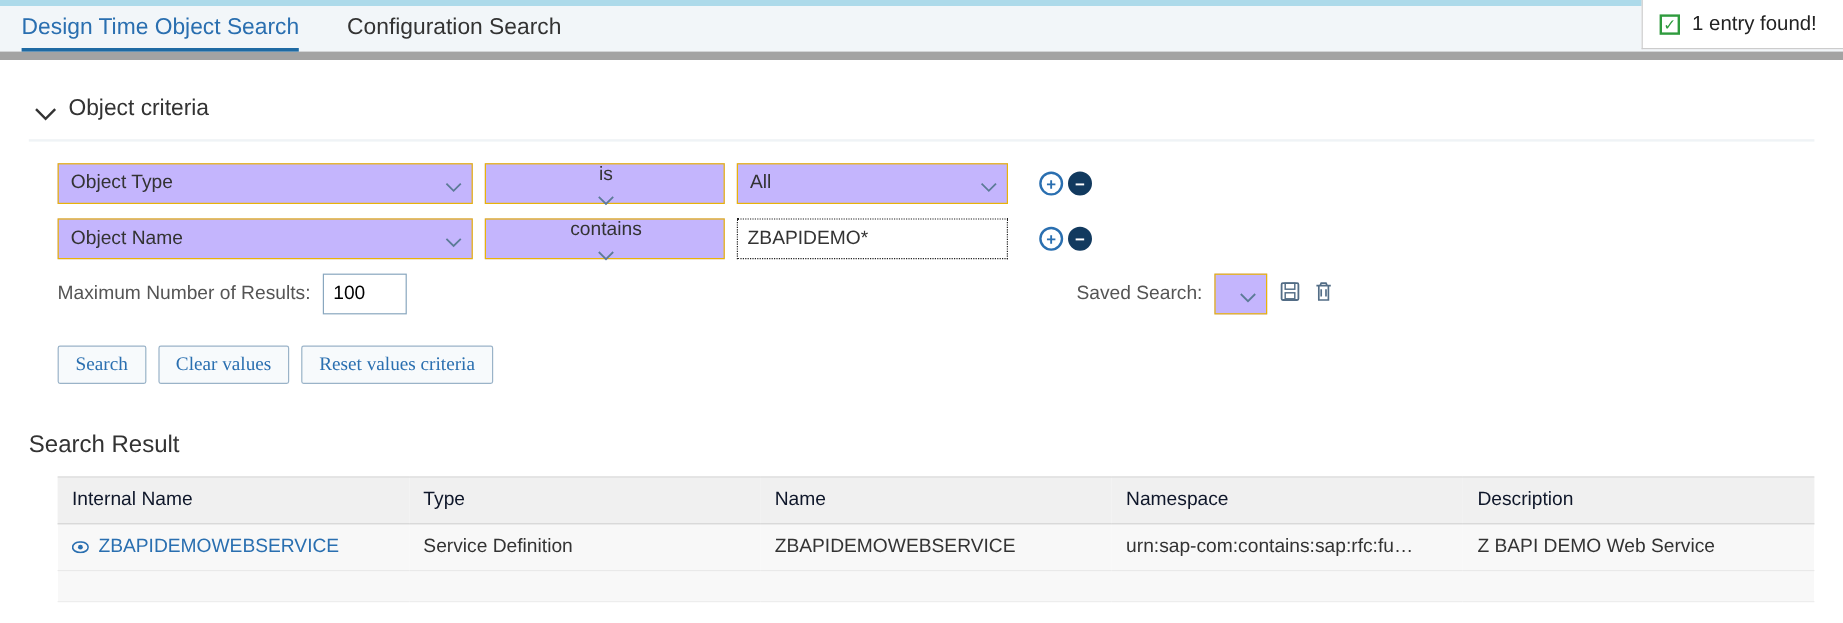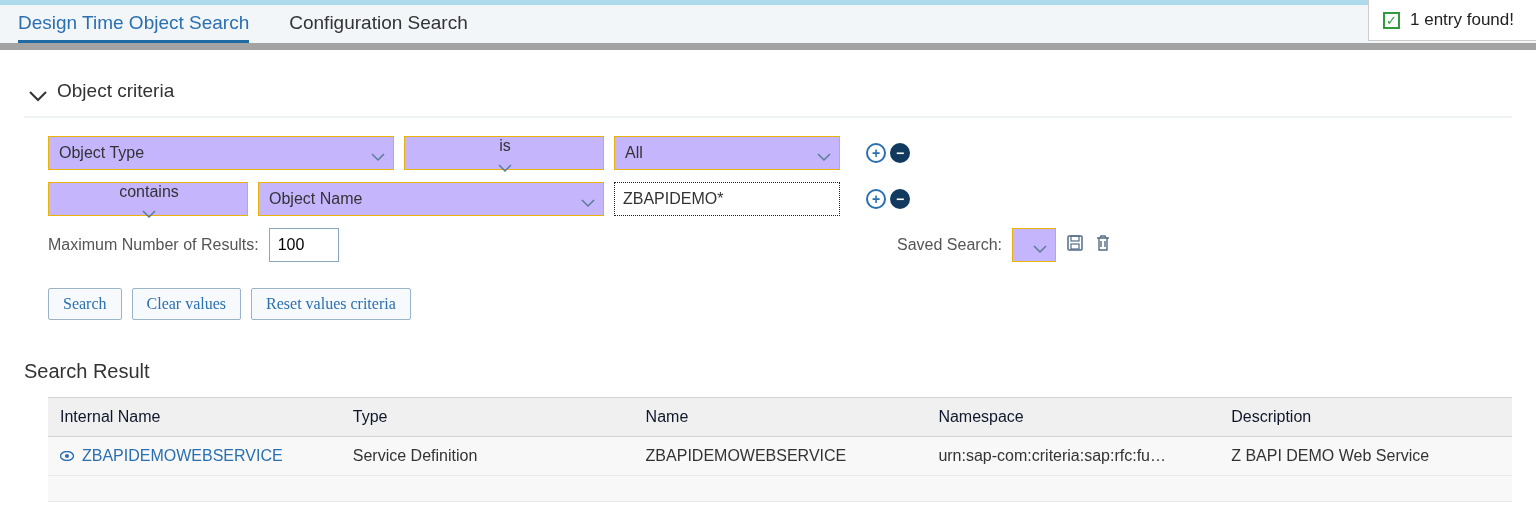--- a/index.html
+++ b/index.html
@@ -274,28 +274,28 @@
               <path d="M1 2 L7 8 L13 2" fill="none" stroke="#5c7b97" stroke-width="1.5"></path>
             </svg></span>
       </div>
       <div class="addrem">
         <span class="circle-btn plus-icon">+</span>
         <span class="circle-btn minus-icon">−</span>
       </div>
     </div>
 
     <div class="crit-row">
+      <div class="dd w-field">
+        <span>Object Name</span>
+        <span class="dd-chev"><svg viewBox="0 0 14 10">
+              <path d="M1 2 L7 8 L13 2" fill="none" stroke="#5c7b97" stroke-width="1.5"></path>
+            </svg></span>
+      </div>
       <div class="dd w-op">
         <span>contains</span>
-        <span class="dd-chev"><svg viewBox="0 0 14 10">
-              <path d="M1 2 L7 8 L13 2" fill="none" stroke="#5c7b97" stroke-width="1.5"></path>
-            </svg></span>
-      </div>
-      <div class="dd w-field">
-        <span>Object Name</span>
         <span class="dd-chev"><svg viewBox="0 0 14 10">
               <path d="M1 2 L7 8 L13 2" fill="none" stroke="#5c7b97" stroke-width="1.5"></path>
             </svg></span>
       </div>
       <input class="inputlike dotted w-val" value="ZBAPIDEMO*" style="">
       <div class="addrem">
         <span class="circle-btn plus-icon">+</span>
         <span class="circle-btn minus-icon">−</span>
       </div>
     </div>
@@ -360,21 +360,21 @@
                 <svg viewBox="0 0 14 10">
                     <ellipse cx="7" cy="5" rx="6.5" ry="4.5" fill="none" stroke="#2a6fb0" stroke-width="1.4"></ellipse>
                     <circle cx="7" cy="5" r="2" fill="#2a6fb0"></circle>
                   </svg>
               </span>
               <span>ZBAPIDEMOWEBSERVICE</span>
             </span>
           </td>
           <td>Service Definition</td>
           <td>ZBAPIDEMOWEBSERVICE</td>
-          <td>urn:sap-com:criteria:sap:rfc:fu…</td>
+          <td>urn:sap-com:contains:sap:rfc:fu…</td>
           <td>Z BAPI DEMO Web Service</td>
         </tr>
         <tr class="blank-row">
             <td colspan="5"></td>
           </tr>
       </tbody>
     </table>
   </div>
 
 </div>

